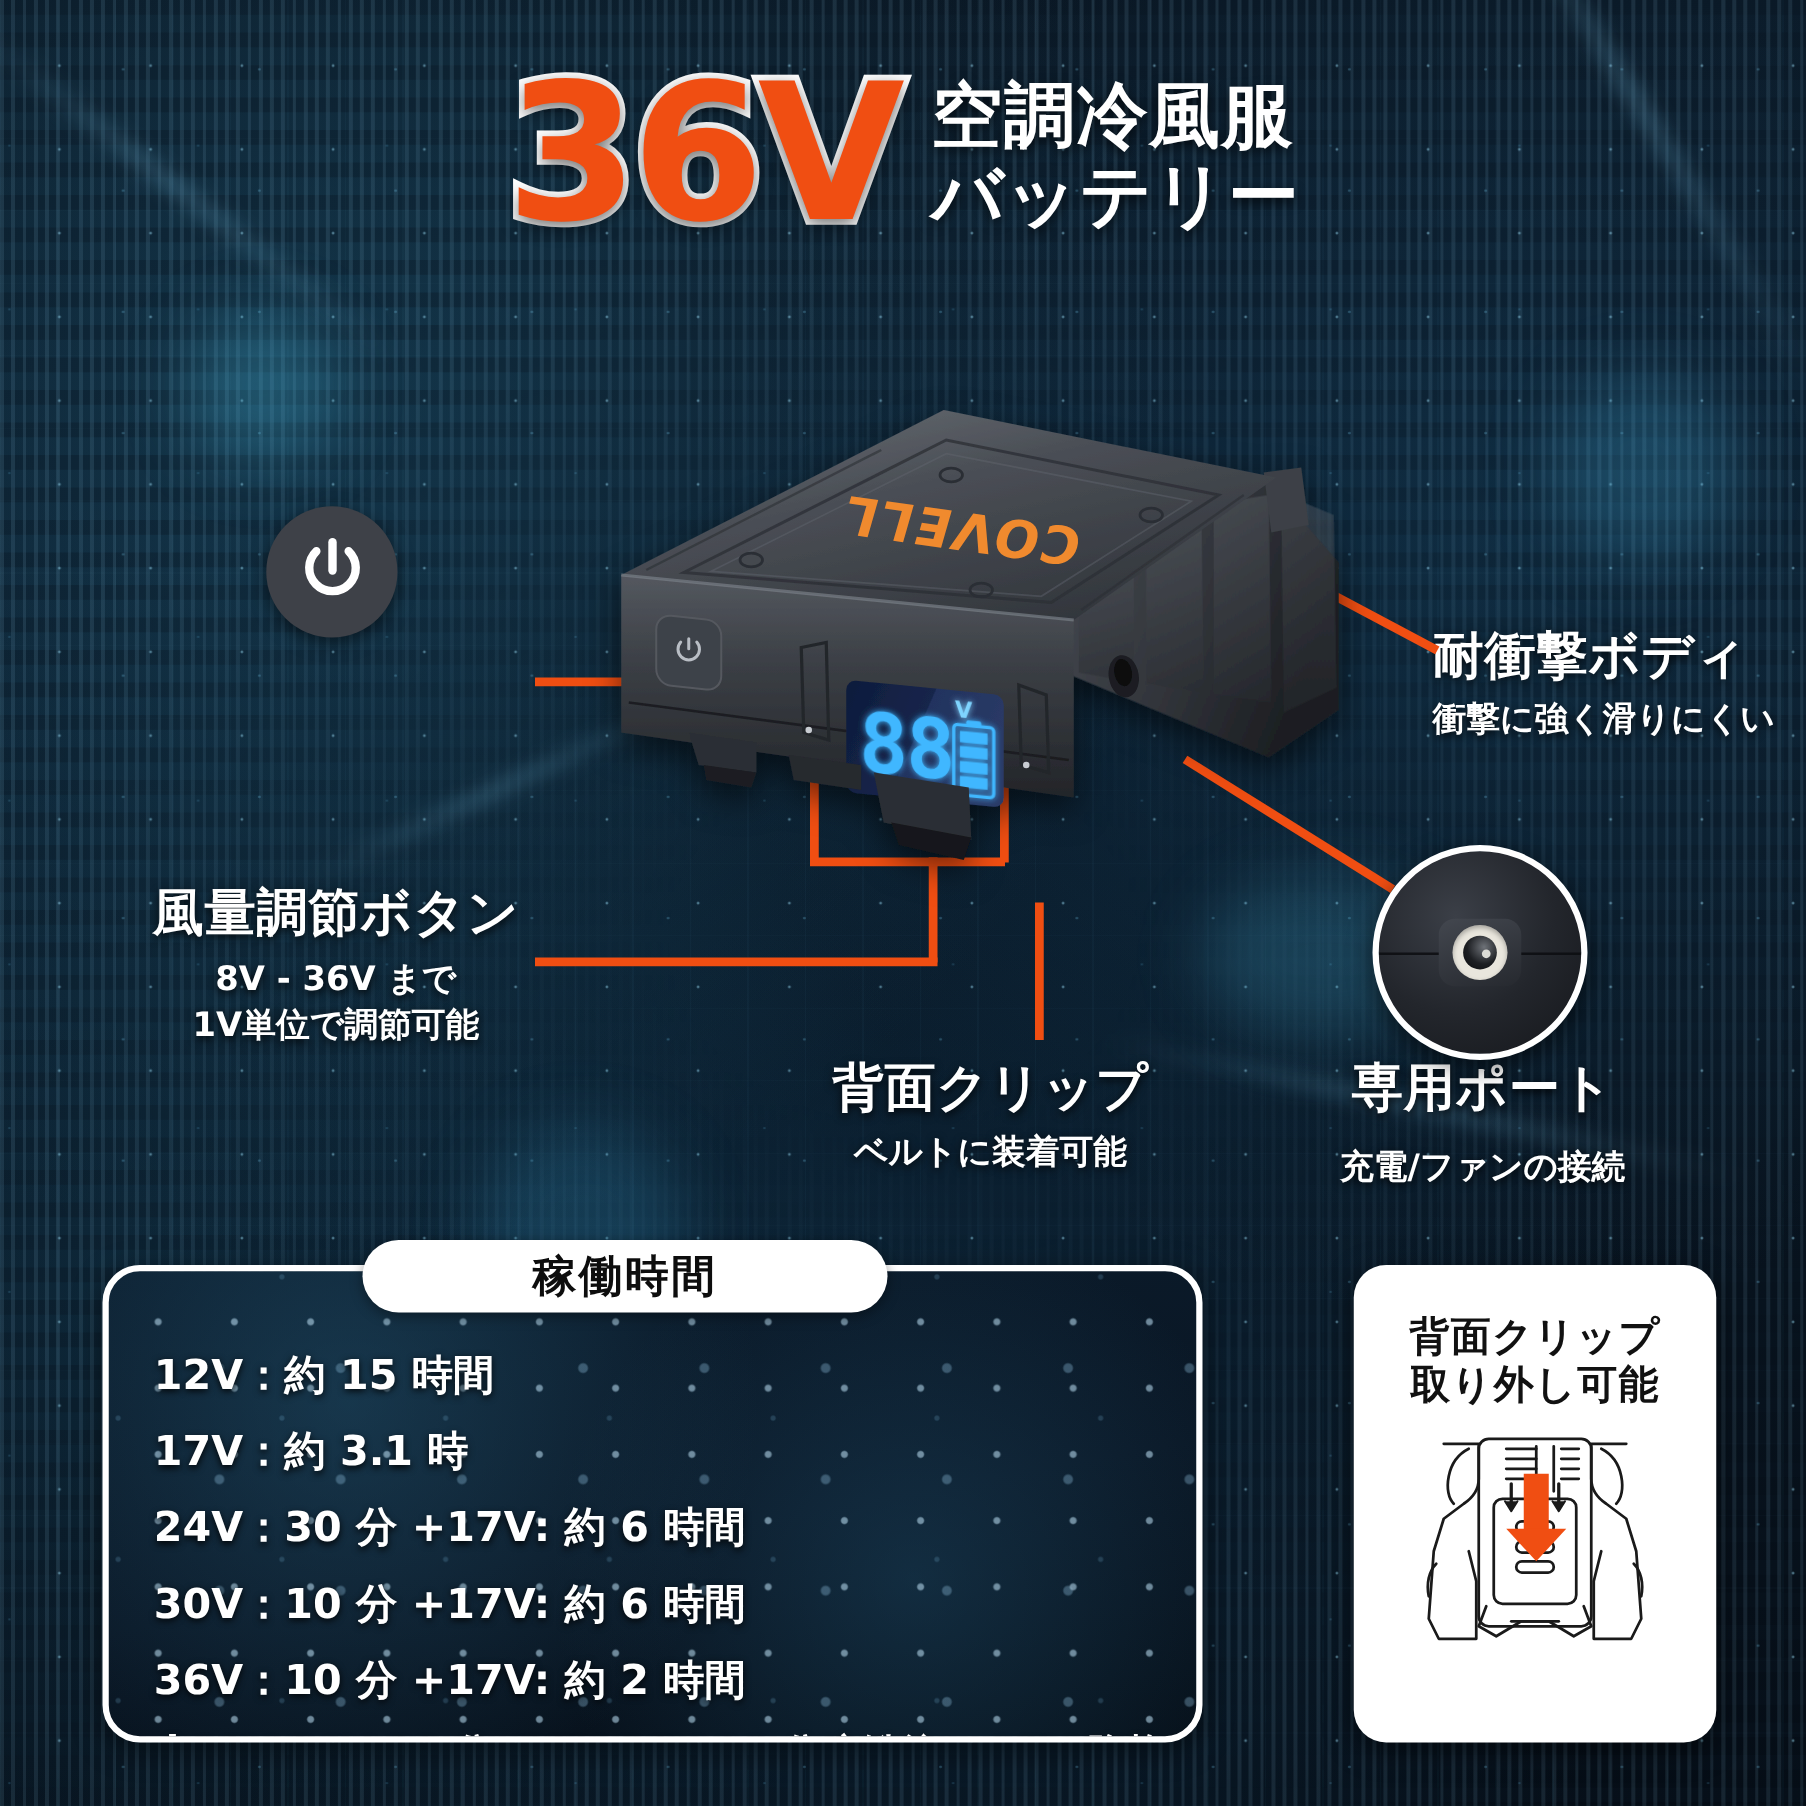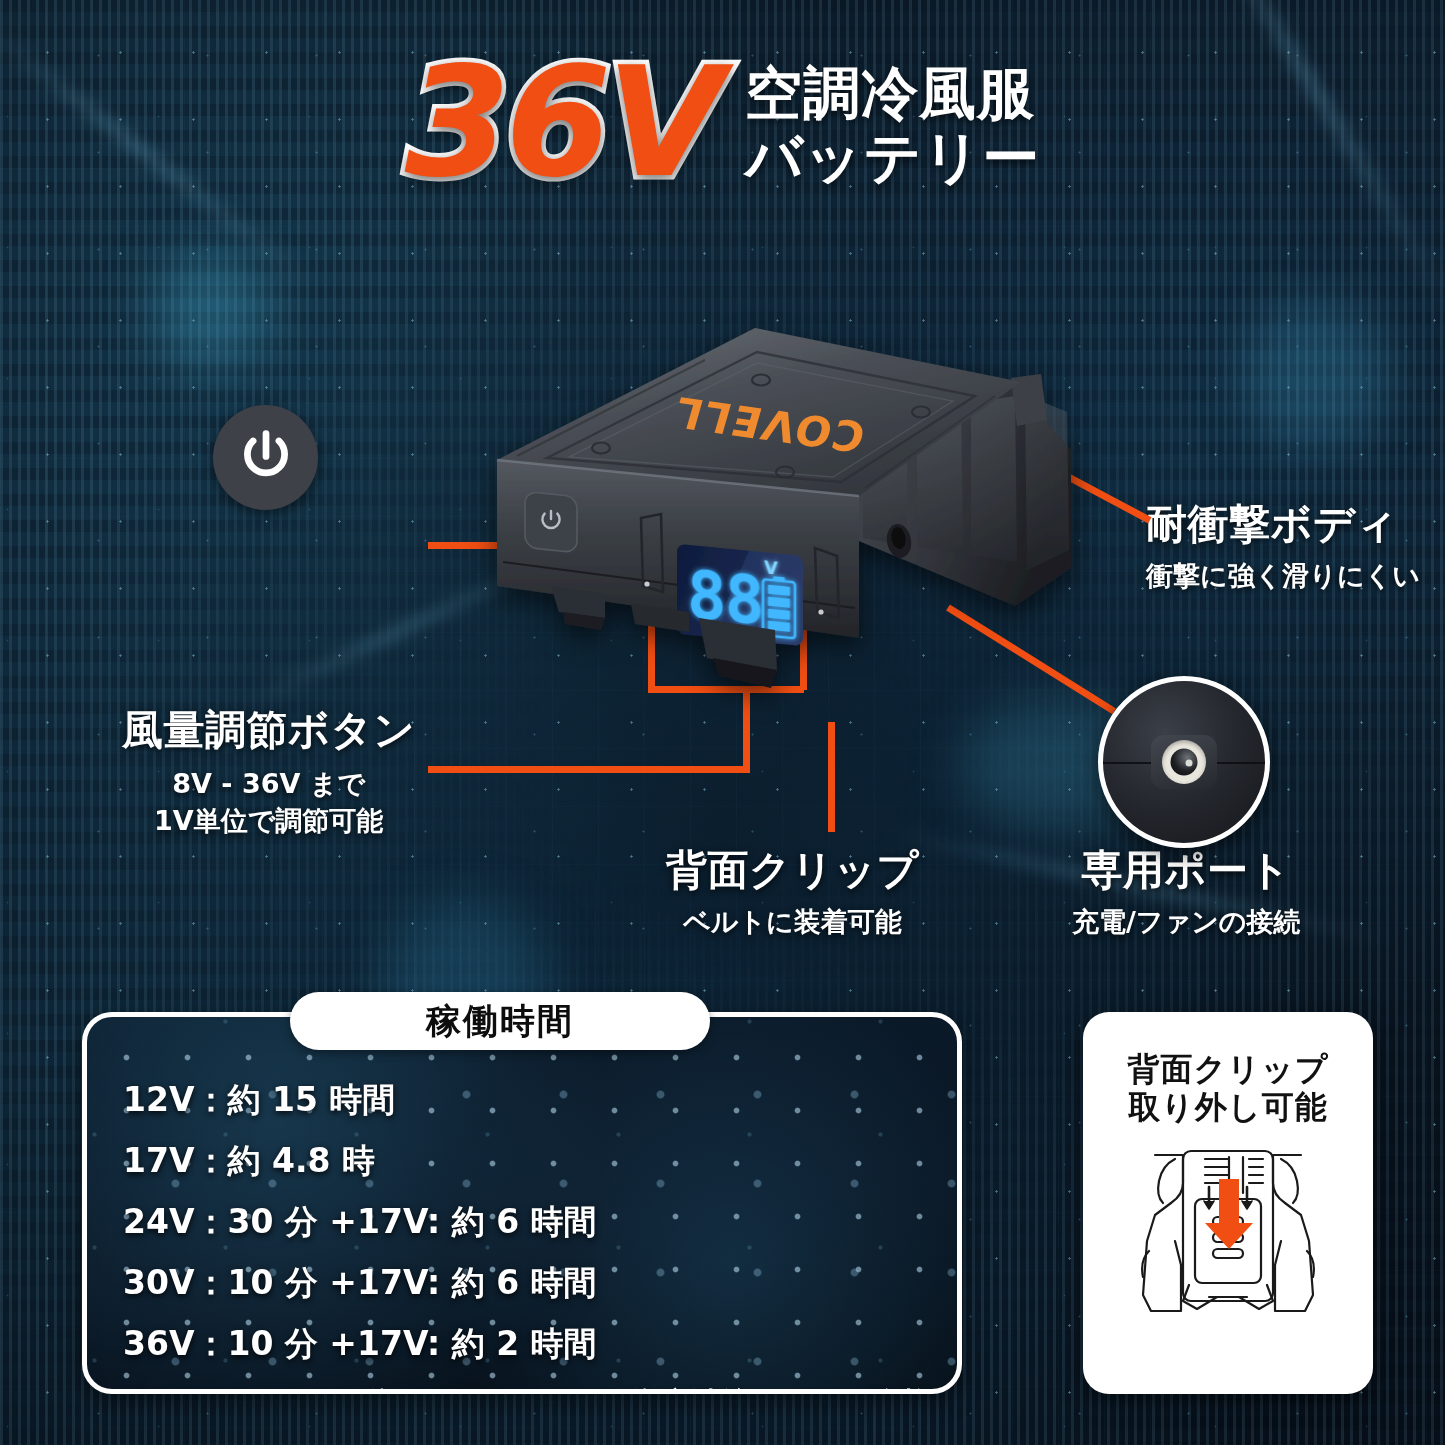--- a/index.html
+++ b/index.html
@@ -44,21 +44,21 @@
     -webkit-mask-image:radial-gradient(ellipse 70% 55% at 50% 52%, rgba(0,0,0,0) 18%, #000 72%);
   }
   .bg-streak{position:absolute;background:linear-gradient(105deg,rgba(130,205,240,0) 0%,rgba(130,205,240,.22) 45%,rgba(130,205,240,0) 100%);filter:blur(7px);}
   .bg-glow{position:absolute;border-radius:50%;filter:blur(26px);}
 
   
   .header{position:absolute;left:0;top:52px;width:100%;height:190px;}
   .hdr-inner{display:flex;align-items:flex-start;justify-content:center;gap:26px;}
   .v36{
     font-size:152px;line-height:.94;font-weight:900;letter-spacing:-5px;
-    color:#F04E12;font-style:italic;
+    color:#F04E12;
     -webkit-text-stroke:9px #ffffff;paint-order:stroke fill;
     text-shadow:0 5px 14px rgba(0,0,0,.55);
     font-family:"DejaVu Sans","Liberation Sans",sans-serif;
   }
   .hdr-jp{padding-top:10px;}
   .hdr-jp div{
     font-size:57px;line-height:1.12;font-weight:900;color:#ffffff;letter-spacing:1px;
     text-shadow:0 3px 9px rgba(0,0,0,.65);
   }
 
@@ -210,21 +210,21 @@
   <div class="lead" style="left:1028px;top:452px;width:138px;height:7px;transform:rotate(28deg);transform-origin:left center;"></div>
 
   <div class="callout" style="left:666px;top:846px;text-align:center;">
     <div class="c-title">背面クリップ</div>
     <div class="c-sub" style="margin-top:10px;">ベルトに装着可能</div>
   </div>
   <div class="lead lead-v" style="left:828px;top:722px;height:110px;"></div>
 
   <div class="callout" style="left:1072px;top:846px;text-align:center;">
     <div class="c-title">専用ポート</div>
-    <div class="c-sub" style="margin-top:10px;">充電/ファンの接続</div>
+    <div class="c-sub" style="margin-top:22px;">充電/ファンの接続</div>
   </div>
   <div class="lead" style="left:948px;top:604px;width:196px;height:7px;transform:rotate(32deg);transform-origin:left center;"></div>
 
   <div class="port-circle">
     <div class="port-seam"></div>
     <div class="port-boss"></div>
     <div class="port-ring"></div>
     <div class="port-hole">
       <div class="port-pin"></div>
     </div>
@@ -351,21 +351,21 @@
         <path d="M176 304 L234 312 L234 332 L180 324 Z" fill="#26292e"></path>
 
       </g>
     </svg>
   </div>
 
   <div class="runtime">
     <div class="runtime-bokeh"></div>
     <div class="runtime-rows">
       <div class="rt-row">12V：約 15 時間</div>
-      <div class="rt-row">17V：約 4.8 時</div>
+      <div class="rt-row">17V：約 3.1 時</div>
       <div class="rt-row">24V：30 分 +17V: 約 6 時間</div>
       <div class="rt-row">30V：10 分 +17V: 約 6 時間</div>
       <div class="rt-row">36V：10 分 +17V: 約 2 時間</div>
       <div class="rt-row rt-note">※18V-24V:30 分 /25V-36V:10 分稼働後に 17V 降格します</div>
     </div>
   </div>
   <div class="runtime-pill">
     <span>稼働時間</span>
   </div>
 

